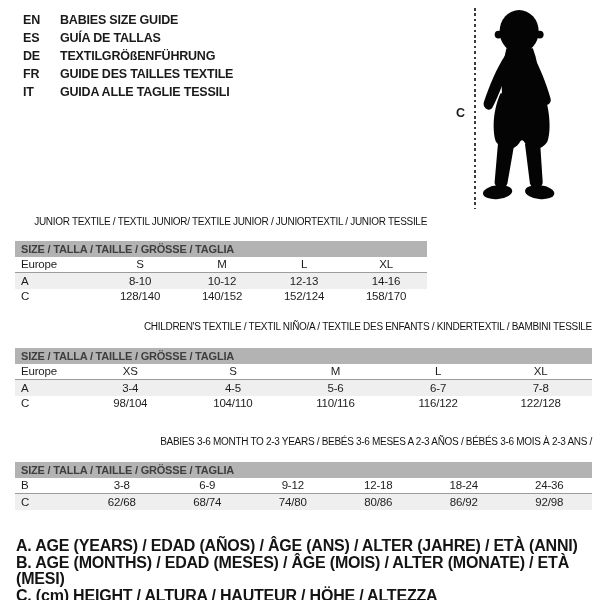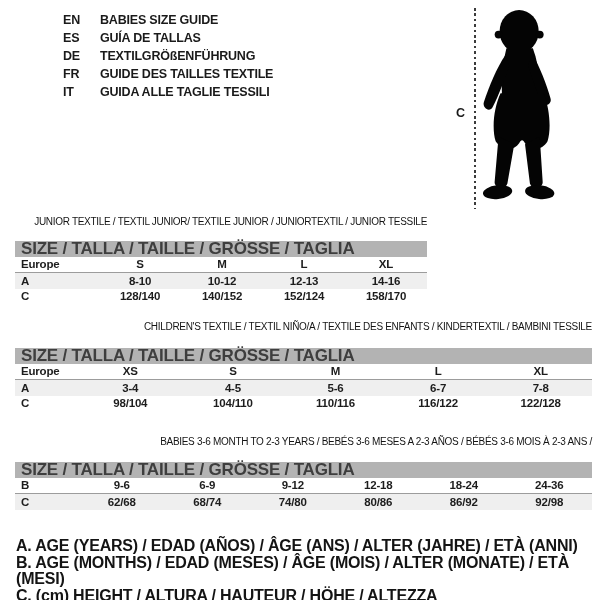--- a/index.html
+++ b/index.html
@@ -3,44 +3,44 @@
 <meta charset="utf-8">
 <style>
   html,body{margin:0;padding:0;}
   body{
     width:600px;height:600px;background:#ffffff;position:relative;overflow:hidden;
     font-family:"Liberation Sans", sans-serif;color:#1a1a1a;
   }
   .canvas{position:absolute;inset:0;}
 
   
-  .langs{position:absolute;left:23px;top:11px;margin-left:40px;}
+  .langs{position:absolute;left:23px;top:11px;}
   .lang-row{display:flex;font-size:12.5px;font-weight:700;line-height:18px;letter-spacing:-0.2px;}
   .lang-code{width:37px;}
 
   
   .dotted{position:absolute;left:474px;top:8px;width:2px;height:201px;
     background:repeating-linear-gradient(to bottom,#3b3b3b 0 2.6px,transparent 2.6px 5.4px);}
   .fig-label{position:absolute;left:456px;top:106px;font-size:12.5px;font-weight:700;}
   .baby{position:absolute;left:479px;top:7px;width:94px;height:200px;fill:#040404;}
 
   
   .sec{position:absolute;left:15px;}
   .sec1{top:215px;width:412px;}
   .sec2{top:320px;width:577px;}
   .sec3{top:435px;width:577px;}
   .sec-title{font-size:10px;font-weight:400;line-height:14.5px;letter-spacing:-0.3px;white-space:nowrap;color:#141414;text-align:right;}
   .band{margin-top:11px;height:16px;line-height:16px;background:#b3b3b3;color:#3e3e3e;
-    font-size:17px;font-weight:700;padding-left:6px;letter-spacing:-0.2px;}
+    font-size:11px;font-weight:700;padding-left:6px;letter-spacing:-0.2px;}
   .sec2 .band{margin-top:13px;}
   .sec3 .band{margin-top:12px;}
 
   table.size-table{width:100%;border-collapse:collapse;table-layout:fixed;
     font-size:11.5px;letter-spacing:-0.2px;color:#1d1d1d;}
-  .size-table td{height:15.5px;padding:0;text-align:center;font-weight:700;overflow:hidden;margin-left:32px;}
+  .size-table td{height:15.5px;padding:0;text-align:center;font-weight:400;overflow:hidden;margin-left:32px;}
   .size-table td:first-child{text-align:left;padding-left:6px;}
   .sec1 .size-table td:first-child{width:78px;}
   .sec2 .size-table td:first-child,.sec3 .size-table td:first-child{width:58px;}
   .size-table tr:nth-child(even) td{background:#efefef;}
   .size-table tr:nth-child(2) td{border-top:1px solid #9c9c9c;}
 
   
   .legend{position:absolute;left:16px;top:538px;font-size:16px;font-weight:700;
     line-height:16.5px;letter-spacing:-0.2px;color:#141414;}
 </style>
@@ -151,21 +151,21 @@
       </table>
   </section>
 
   <section class="sec sec3">
     <div class="sec-title">BABIES 3-6 MONTH TO 2-3 YEARS / BEBÉS 3-6 MESES A 2-3 AÑOS / BÉBÉS 3-6 MOIS À 2-3 ANS /</div>
     <div class="band">SIZE / TALLA / TAILLE / GRÖSSE / TAGLIA</div>
     <table class="size-table">
         <tbody>
           <tr>
             <td>B</td>
-            <td>9-6</td>
+            <td>3-8</td>
             <td>6-9</td>
             <td>9-12</td>
             <td>12-18</td>
             <td>18-24</td>
             <td>24-36</td>
           </tr>
           <tr>
             <td>C</td>
             <td>62/68</td>
             <td>68/74</td>

